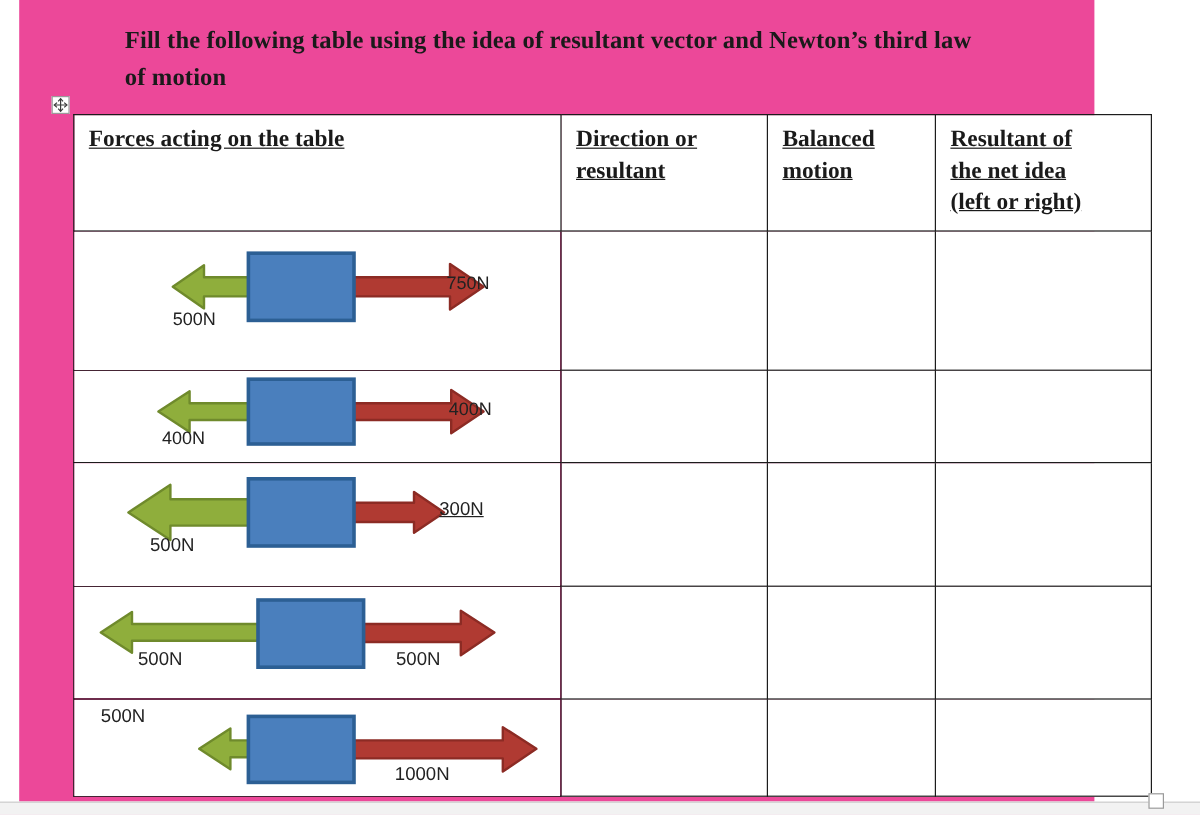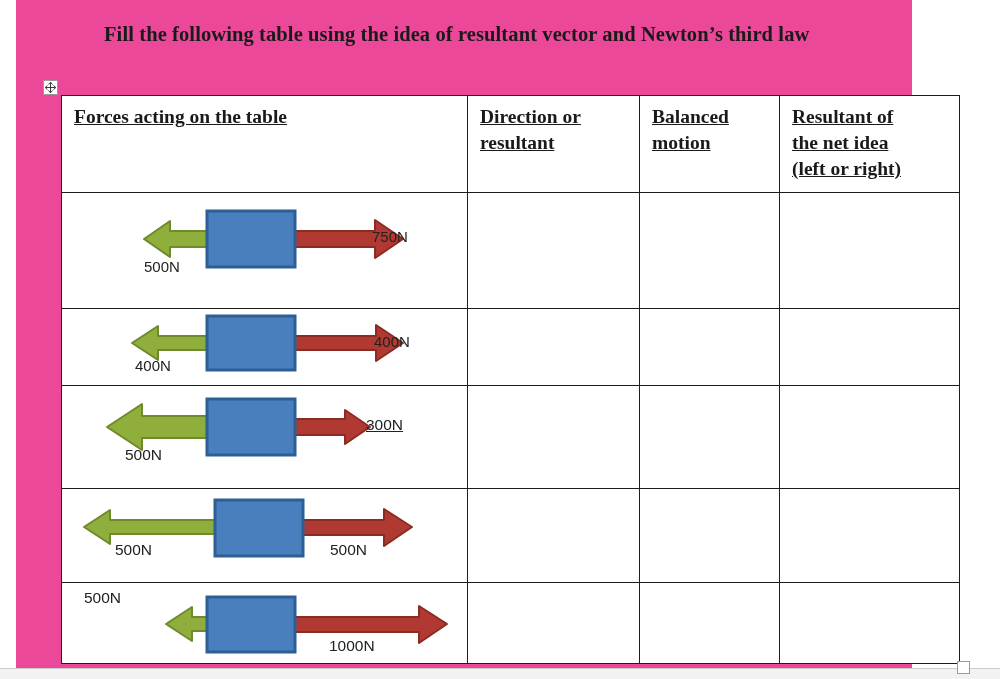--- a/index.html
+++ b/index.html
@@ -132,20 +132,21 @@
   }
   .force-label.big { font-size: 15.5px; }
 </style>
 </head>
 <body>
 
 <div class="page">
 
   <div class="title">
     <div>Fill the following table using the idea of resultant vector and Newton’s third law</div>
+    <div>of motion</div>
   </div>
 
   <div class="table-move-handle">
     <svg width="13" height="13" viewBox="0 0 13 13" aria-hidden="true">
       <g stroke="#3a3a3a" stroke-width="1" fill="none">
         <line x1="6.5" y1="1.5" x2="6.5" y2="11.5"></line>
         <line x1="1.5" y1="6.5" x2="11.5" y2="6.5"></line>
         <polyline points="4.5,3.5 6.5,1.2 8.5,3.5"></polyline>
         <polyline points="4.5,9.5 6.5,11.8 8.5,9.5"></polyline>
         <polyline points="3.5,4.5 1.2,6.5 3.5,8.5"></polyline>

